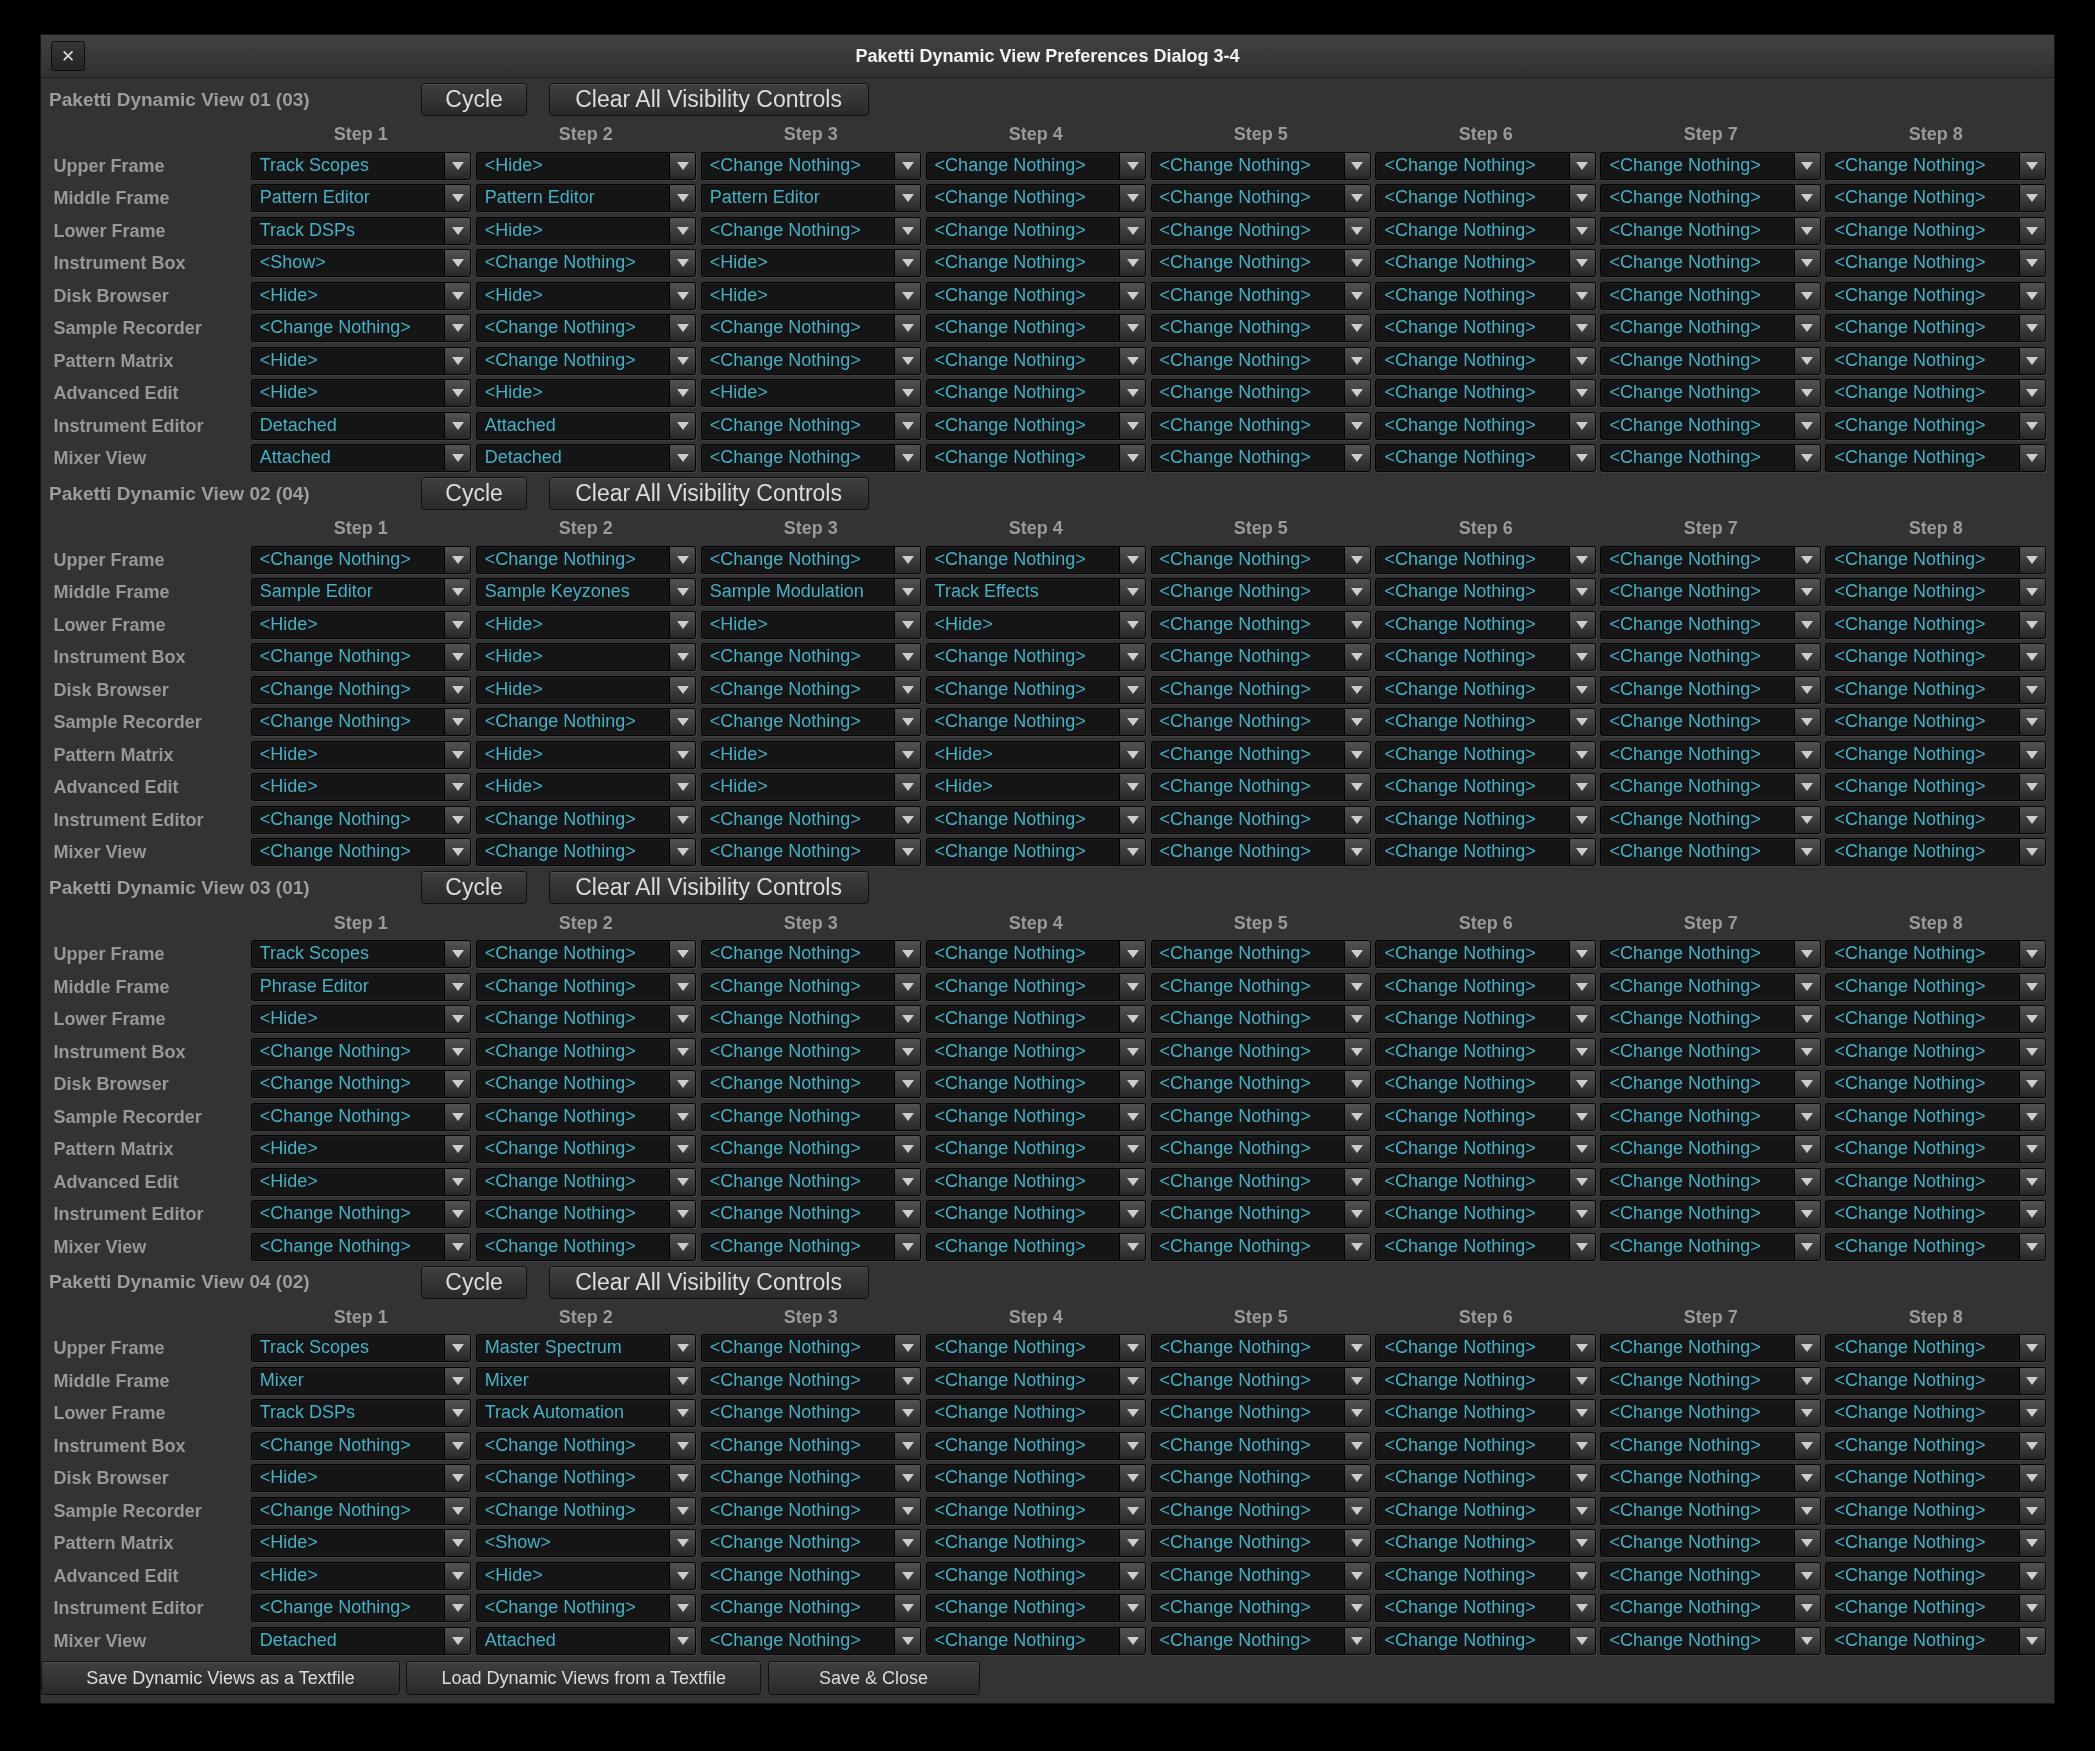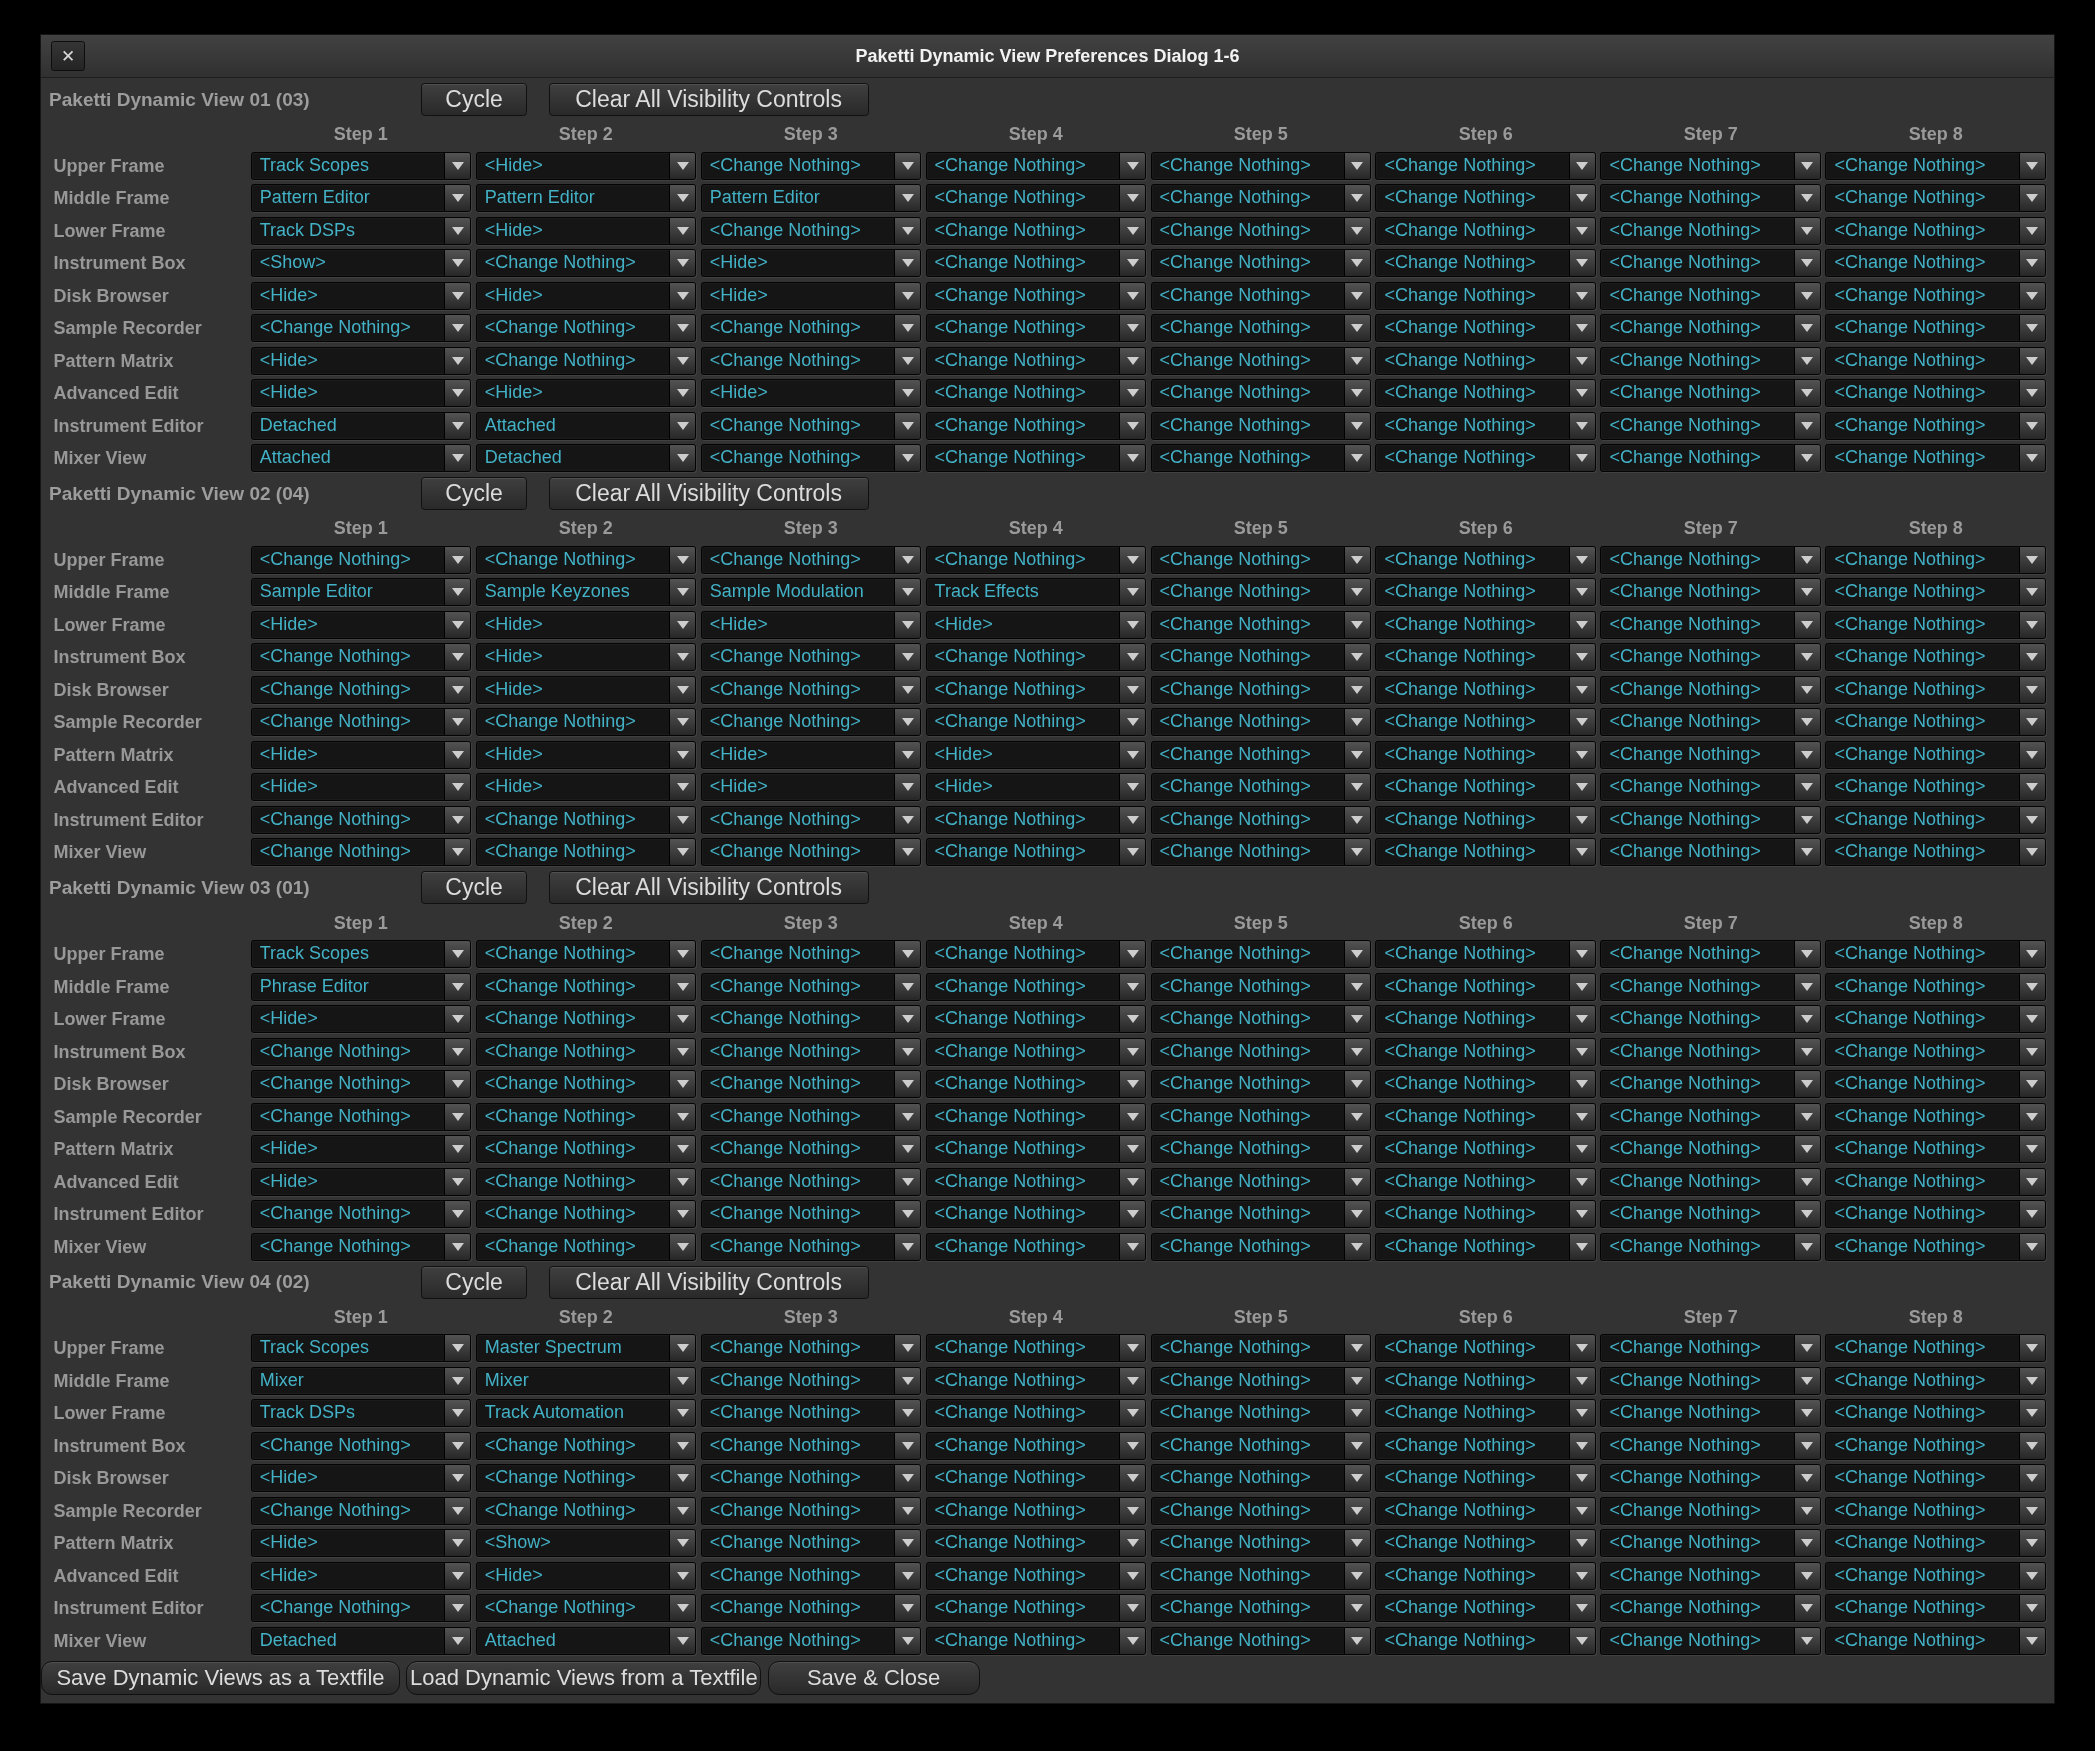--- a/index.html
+++ b/index.html
@@ -35,32 +35,32 @@
     border-radius:2.7px;overflow:hidden;cursor:pointer;
     box-shadow:0.9px 0.9px 0 rgba(255,255,255,.07), inset 0 0 0 0.9px rgba(255,255,255,.03);}
   .dd-text{flex:1;color:var(--accent);font-size:18px;line-height:25px;
     padding:0 2.7px 0 8.1px;white-space:nowrap;overflow:hidden;}
   .dd-arrow{width:26px;background:linear-gradient(#535353,#272727);
     border-left:0.9px solid #000;display:flex;align-items:center;justify-content:center;flex:none;}
   .tri{width:0;height:0;border-left:6.3px solid transparent;border-right:6.3px solid transparent;
     border-top:8.1px solid #cdcdcd;}
   
   .footer{display:flex;gap:6.3px;margin-top:6.3px;}
-  .fb{height:34px;font-size:22px;border-radius:11px;}
+  .fb{height:34px;font-size:18px;}
   .fb1{width:359px;} .fb2{width:355px;} .fb3{width:212px;}
 </style>
 </head>
 <body>
 
 <div class="dialog">
   <div class="titlebar">
     <button class="close-btn">
       <span>✕</span>
     </button>
-    <div class="title">Paketti Dynamic View Preferences Dialog 1-6</div>
+    <div class="title">Paketti Dynamic View Preferences Dialog 3-4</div>
   </div>
   <div class="content" id="sections-root">
       <div class="section">
         <div class="sec-head">
           <div class="sec-title">Paketti Dynamic View 01 (03)</div>
           <button class="btn btn-cycle">Cycle</button>
           <button class="btn btn-clear">Clear All Visibility Controls</button>
         </div>
         <div class="grid">
           <div></div>

